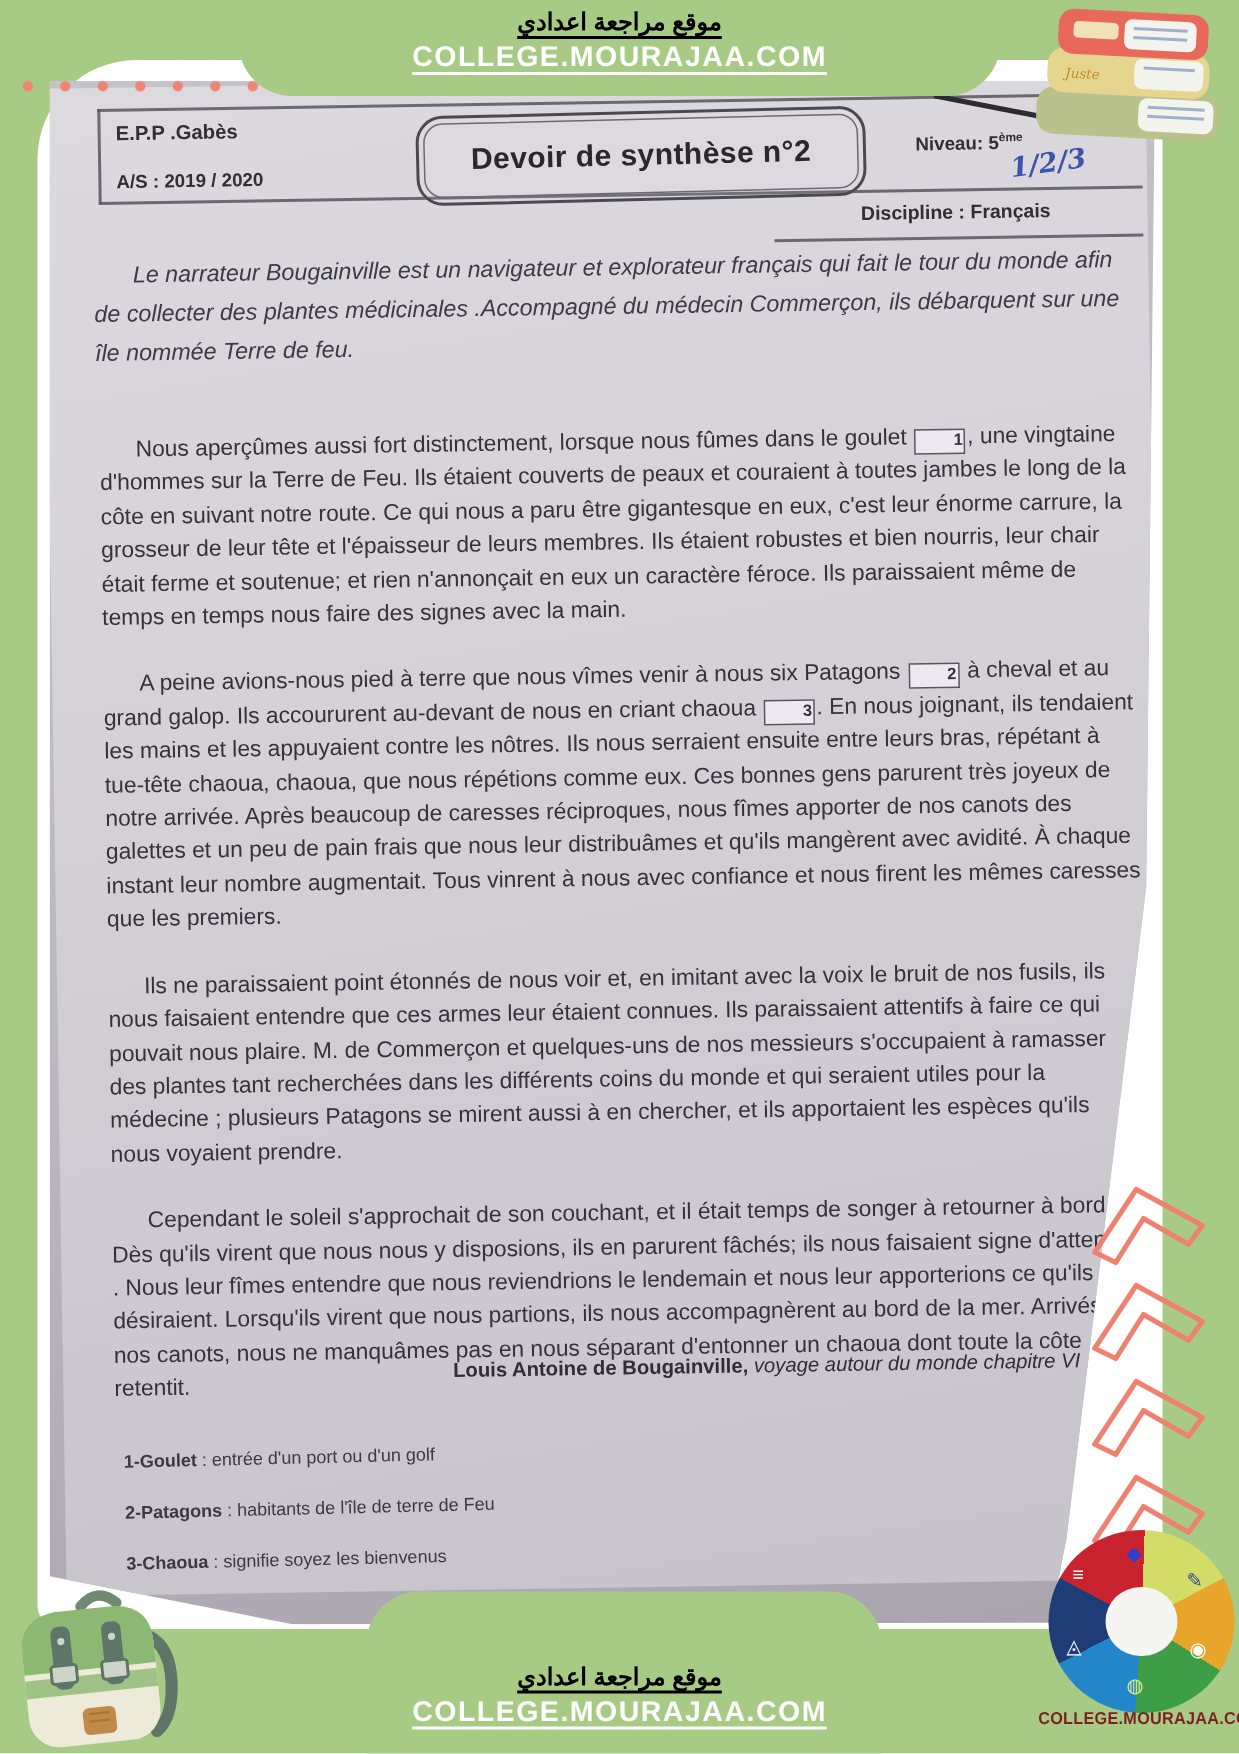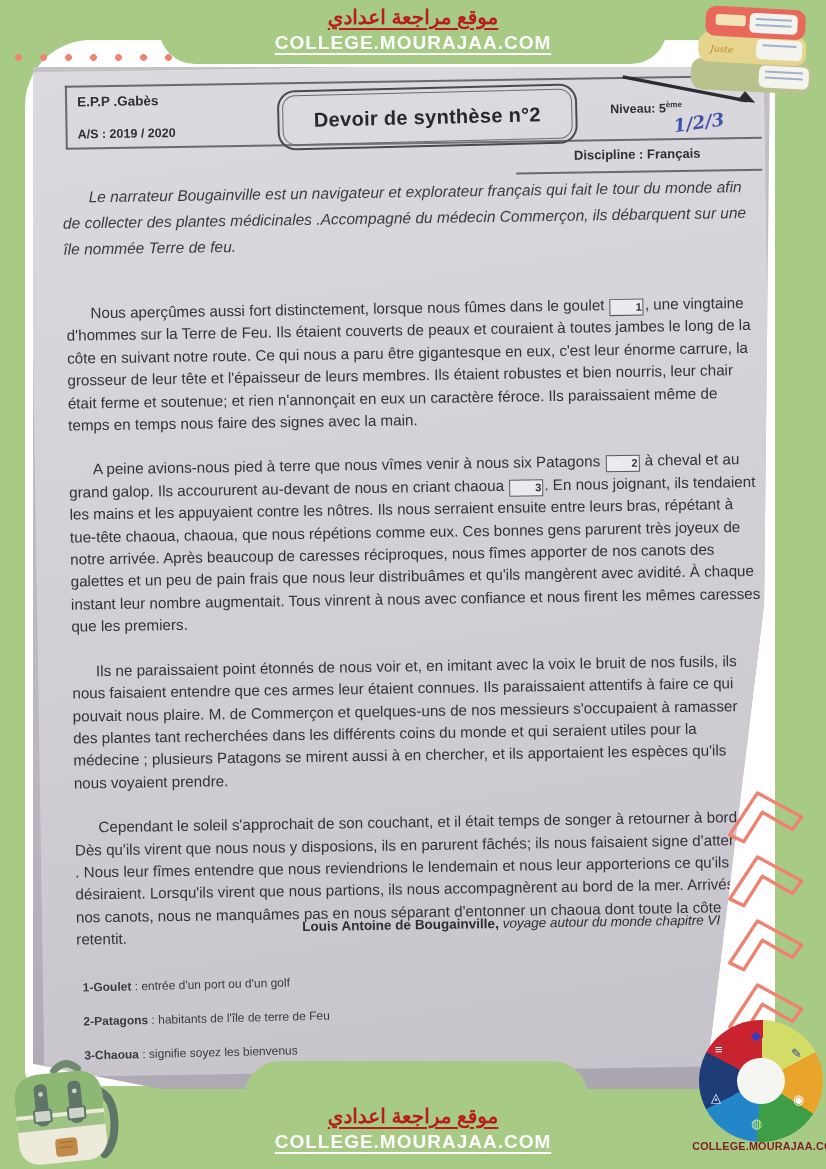--- a/index.html
+++ b/index.html
@@ -9,21 +9,21 @@
   
   .dots{position:absolute;left:0;top:0;width:228px;height:64px;z-index:3;
     background-image:radial-gradient(circle,#ef8472 3.1px,rgba(0,0,0,0) 3.7px);
     background-size:25px 23px;background-position:6px 0;}
 
   
   .page{position:absolute;left:25px;top:40px;width:750px;height:1046px;
     background:#ffffff;border-radius:66px 22px 14px 16px;z-index:1;}
 
   
-  .photo{position:absolute;left:33px;top:67px;width:737px;height:1033px;z-index:2;
+  .photo{position:absolute;left:33px;top:54px;width:737px;height:1033px;z-index:2;
     background:linear-gradient(168deg,#c6c2ca 0%,#bcb7c0 55%,#a9a4ae 100%);
     clip-path:polygon(0 0,100% 0,99.2% 52%,92% 94%,90.5% 99.5%,22% 99.6%,0 96.5%);}
   .paper{position:absolute;left:0;top:0;width:735px;height:1005px;
     transform:rotate(-0.9deg);transform-origin:45% 28%;
     background:linear-gradient(172deg,#dcd9df 0%,#d3d0d6 45%,#c7c3ca 100%);}
 
   
   .doc-header{position:absolute;left:36px;top:14px;width:700px;height:100px;color:#2f2f34;}
   .rule{position:absolute;background:#56565c;height:2px;opacity:.85;}
   .rule.top{left:0;right:4px;top:0;}
@@ -58,21 +58,21 @@
   .attribution .author{font-weight:bold;}
   .attribution .work{font-style:italic;}
   .footnotes{position:absolute;left:40px;top:908px;font-size:12px;color:#3a3a40;transform:rotate(-0.5deg);}
   .footnote{margin-bottom:20px;white-space:nowrap;}
   .footnote b{font-weight:bold;}
 
   
   .top-tab{position:absolute;left:50%;transform:translateX(-50%);top:0;width:508px;height:64px;
     background:#a7cb85;border-radius:0 0 36px 36px;z-index:5;text-align:center;}
   .top-band{position:absolute;left:0;top:0;right:0;height:38px;background:#a7cb85;z-index:4;}
-  .banner-arabic{margin-top:5px;font-size:20px;font-weight:bold;color:#b91c1c;
+  .banner-arabic{margin-top:5px;font-size:16px;font-weight:bold;color:#000000;
     text-decoration:underline;text-underline-offset:4px;text-decoration-thickness:2px;}
   .banner-url{margin-top:3px;font-size:19px;font-weight:bold;color:#ffffff;letter-spacing:1px;
     text-decoration:underline;text-underline-offset:4px;text-decoration-thickness:2px;}
 
   
   .footer-band{position:absolute;left:0;right:0;bottom:0;height:80px;background:#a7cb85;z-index:5;}
   .footer-tab{position:absolute;left:244px;bottom:0;width:344px;height:108px;background:#a7cb85;
     border-radius:36px 36px 0 0;z-index:5;}
   .footer-text{position:absolute;left:0;right:0;bottom:16px;text-align:center;z-index:6;}
 

